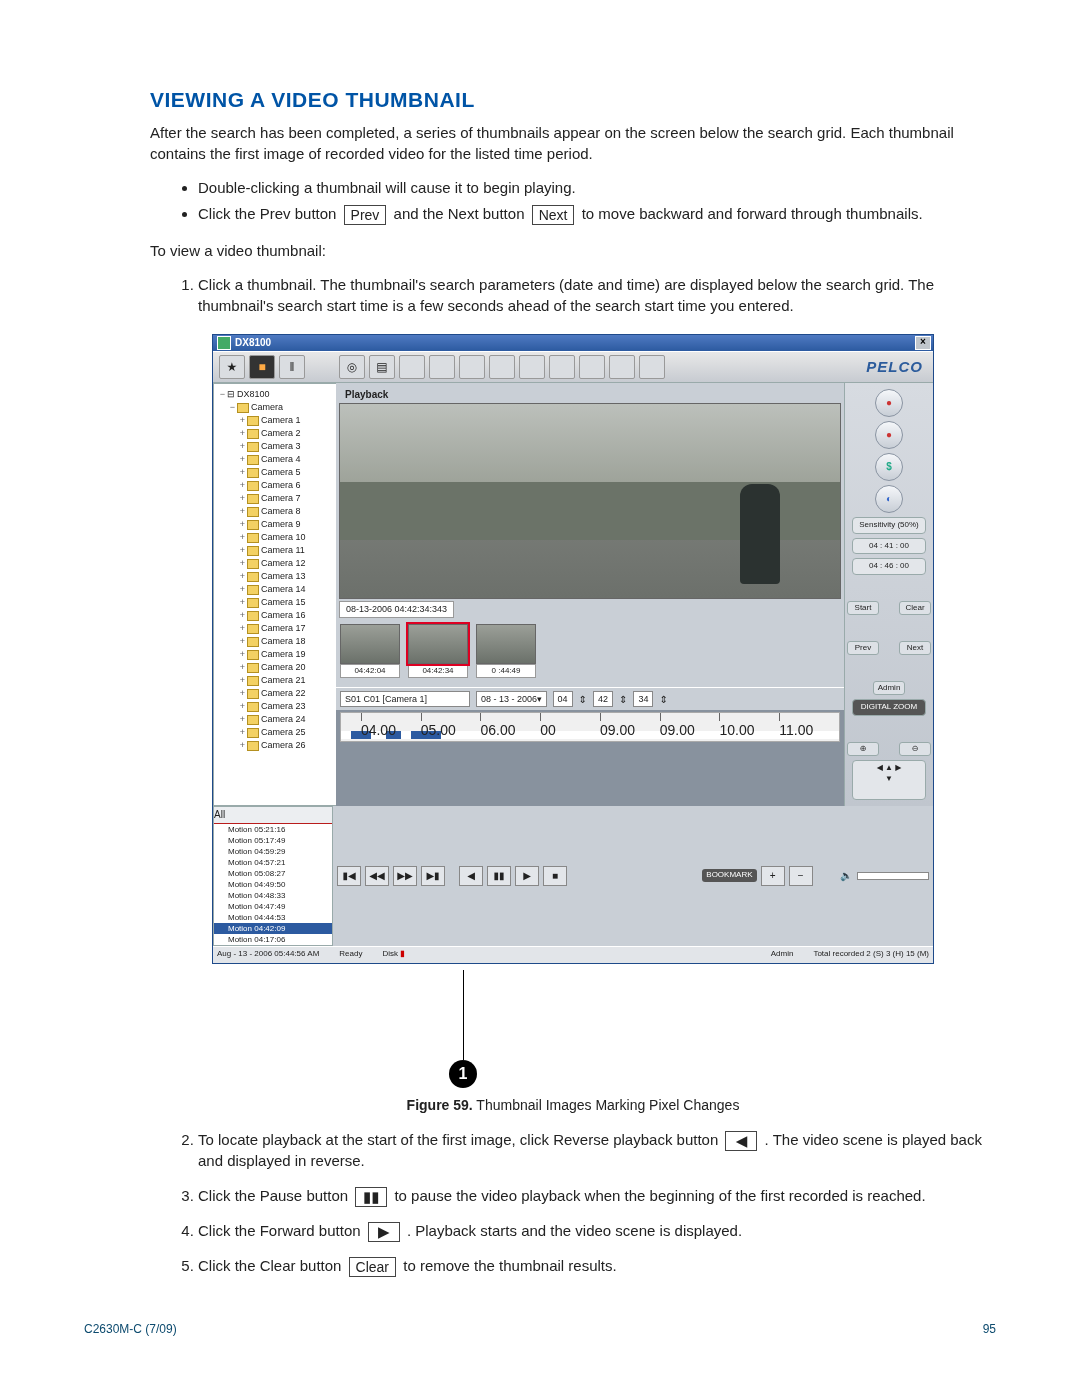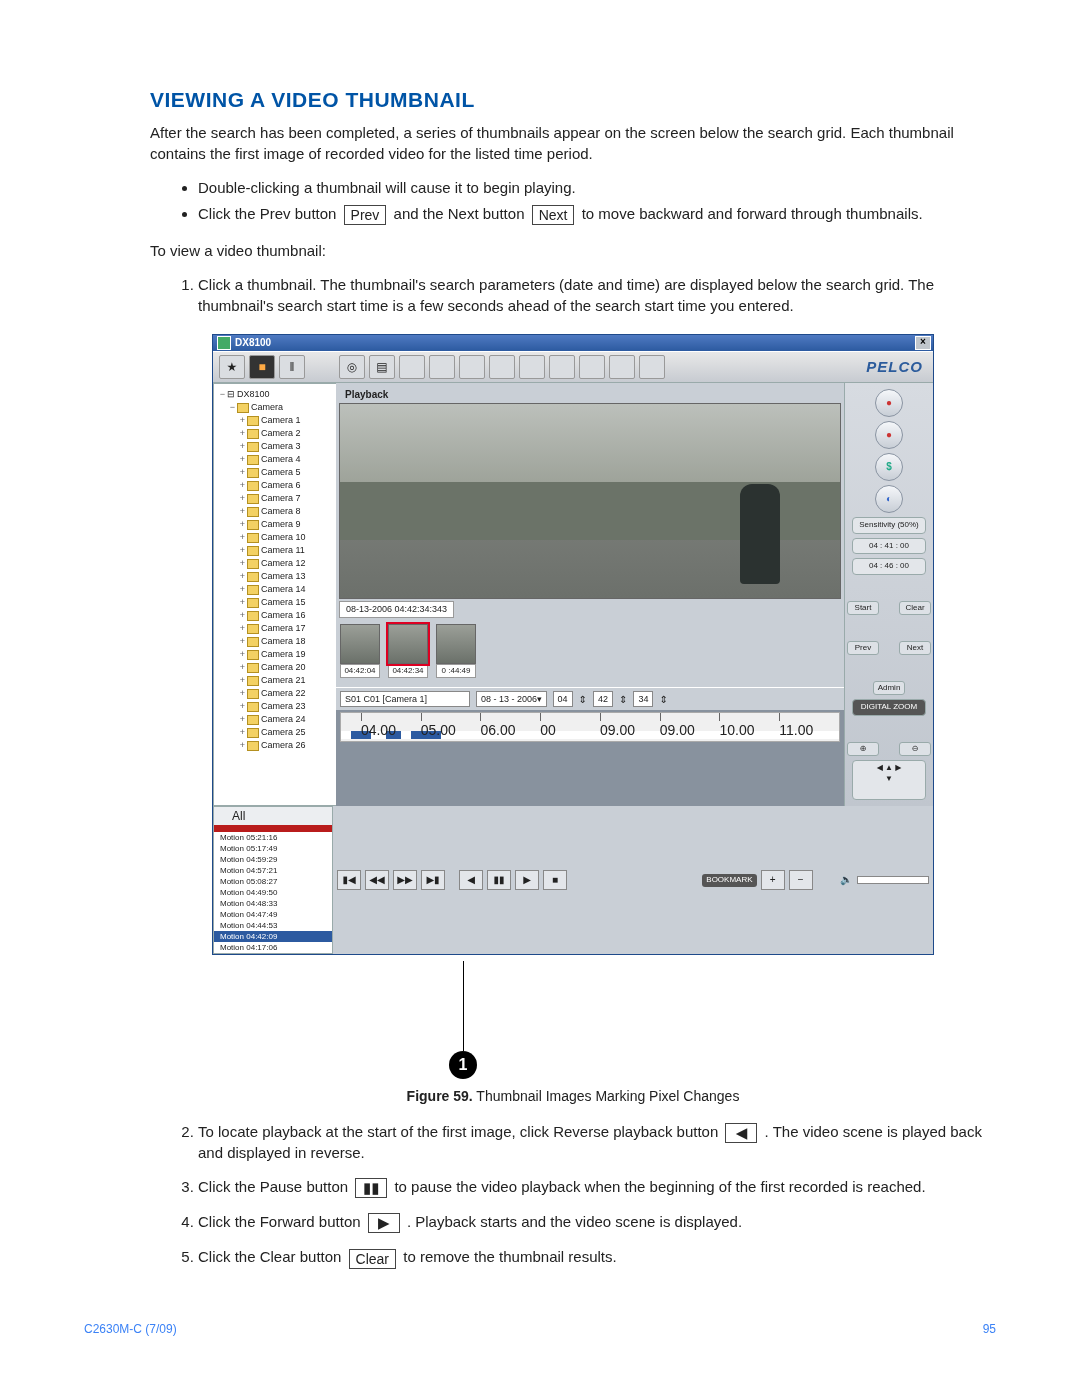--- a/index.html
+++ b/index.html
@@ -12,21 +12,21 @@
   .btn-box { display:inline-block; border:1px solid #444; padding:0 6px; margin:0 3px; font-size:14px; line-height:18px; vertical-align:middle; }
   .icon-box { display:inline-block; border:1px solid #444; padding:0 5px; margin:0 3px; min-width:20px; text-align:center; line-height:18px; vertical-align:middle; }
   ol.n { margin:0; padding-left:48px; }
   ol.n li { margin:0 0 14px 0; }
   .figure-wrap { text-align:center; margin:18px 0 6px 0; }
   .fig-caption { text-align:center; font-size:14px; margin:8px 0 16px 0; }
   .fig-caption .bold { font-weight:700; }
   .callout-col { display:flex; flex-direction:column; align-items:center; margin-top:6px; }
   .callout-line { width:1px; height:90px; background:#000; }
   .callout-circle { width:28px; height:28px; border-radius:50%; background:#000; color:#fff; display:flex; align-items:center; justify-content:center; font-weight:700; font-size:16px; }
-  .footer { position:absolute; left:84px; right:84px; top:1322px; font-size:12px; color:#3b82f6; display:flex; justify-content:space-between; }
+  .footer { position:absolute; left:84px; right:84px; top:1322px; font-size:12px; color:#0c4a6e; display:flex; justify-content:space-between; }
 
   
   .ss { display:inline-block; width:720px; border:1px solid #1e4a8a; background:#d7dce2; text-align:left; font-size:10px; font-family:Verdana,Geneva,sans-serif; color:#222; }
   .ss-titlebar { height:16px; background:linear-gradient(#4f7ac2,#2c5aa0); color:#fff; display:flex; align-items:center; padding:0 4px; position:relative; font-weight:700; }
   .ss-titlebar .ti { width:12px; height:12px; background:#4a6; border:1px solid #fff; margin-right:4px; }
   .ss-titlebar .cx { position:absolute; right:2px; top:1px; width:14px; height:12px; background:#c0c6cc; color:#000; border:1px solid #fff; text-align:center; line-height:10px; font-weight:700; }
   .ss-menubar { height:14px; background:#e9ecef; padding:0 4px; display:flex; gap:10px; align-items:center; font-size:9px; }
   .ss-toolbar { height:30px; background:linear-gradient(#e8e8e8,#c7cbd1); border-top:1px solid #fff; border-bottom:1px solid #9aa; display:flex; align-items:center; padding:0 6px; gap:4px; position:relative; }
   .tb-btn { width:24px; height:22px; background:#dadde1; border:1px solid #999; border-radius:2px; display:flex; align-items:center; justify-content:center; font-size:12px; }
   .tb-sep { width:26px; }
@@ -38,41 +38,41 @@
   .tree-item .fi { display:inline-block; width:10px; height:8px; background:#f3d163; border:1px solid #b49020; margin-right:2px; vertical-align:middle; }
   .ss-center { flex:1; background:#88929e; display:flex; flex-direction:column; position:relative; }
   .pb-pane { background:#c9cfd6; padding:3px; }
   .pb-title { background:#c9cfd6; font-weight:700; font-size:10px; padding:2px 6px; }
   .pb-video { height:194px; background:linear-gradient(#8a8d88,#6c706b); border:1px solid #666; position:relative; overflow:hidden; }
   .pb-video .ceiling { position:absolute; inset:0 0 60% 0; background:linear-gradient(#bcc0bb,#9ea39a); }
   .pb-video .wall { position:absolute; left:0; right:0; top:40%; height:30%; background:#6b7368; }
   .pb-video .person { position:absolute; right:60px; top:80px; width:40px; height:100px; background:#2b3230; border-radius:12px 12px 4px 4px; }
   .pb-ts { background:#fff; border:1px solid #999; padding:1px 6px; font-size:9px; margin-top:2px; display:inline-block; }
   .thumb-row { display:flex; gap:8px; padding:6px 1px; align-items:flex-end; }
-  .thumb { width:40px; }
+  .thumb { width:60px; }
   .thumb-img { height:38px; background:linear-gradient(#9b9f98,#6b716a); border:1px solid #666; }
   .thumb-img.sel { outline:2px solid #d02; }
   .thumb-lbl { background:#fff; border:1px solid #999; text-align:center; font-size:8px; padding:1px 0; }
   .ctrl-bar { background:#c9cfd6; padding:3px 4px; display:flex; gap:6px; align-items:center; border-top:1px solid #fff; }
   .ctrl-bar .fld { background:#fff; border:1px solid #888; padding:0 4px; height:14px; font-size:9px; display:flex; align-items:center; }
   .time-ruler { height:28px; background:#f0f0f0; border:1px solid #aaa; margin:2px 4px; position:relative; font-size:8px; }
   .time-ruler .tick { position:absolute; top:0; width:1px; height:8px; background:#666; }
   .time-ruler .tl { position:absolute; top:8px; font-size:14px; }
   .time-ruler .band { position:absolute; left:0; right:0; top:18px; height:8px; background:#fff; }
   .time-ruler .seg { position:absolute; top:18px; height:8px; background:#2c5aa0; }
   .ss-right { width:78px; background:linear-gradient(#d7dbe1,#c0c6ce); border-left:1px solid #9aa; padding:6px 5px; display:flex; flex-direction:column; align-items:center; gap:4px; }
   .rbtn { width:26px; height:26px; border-radius:50%; background:linear-gradient(#f5f7fa,#c8ced6); border:1px solid #8a94a2; display:flex; align-items:center; justify-content:center; font-weight:700; color:#c33; }
   .rbtn.g { color:#2a8; }
   .rbox { width:68px; background:#e3e6ea; border:1px solid #9aa; border-radius:4px; padding:2px; font-size:8px; text-align:center; }
   .rrow { display:flex; gap:20px; justify-content:center;margin-top:22px; }
   .rrow .mini { width:30px; height:12px; background:#dde1e6; border:1px solid #9aa; border-radius:3px; font-size:8px; display:flex; align-items:center; justify-content:center; }
   .ss-bottom { display:flex; }
   .evt { width:118px; background:#fff; border:1px solid #9aa; font-size:8px; }
-  .evt .hdr { border-bottom:7px solid #b91c1c; padding:1px 18px; background:#eceef1; font-size:12px; }
-  .evt .row { padding:0 6px; line-height:11px; white-space:nowrap; }
+  .evt .hdr { border-bottom:1px solid #b91c1c; padding:1px 0; background:#eceef1; font-size:10px; }
+  .evt .row { padding:0 14px; line-height:11px; white-space:nowrap; }
   .evt .row.hl { background:#2c5aa0; color:#fff; }
   .play-panel { flex:1; background:#c9cfd6; padding:3px 4px; display:flex; align-items:center; gap:4px; }
   .play-panel .pbn { width:22px; height:18px; border:1px solid #888; background:#e3e6ea; display:flex; align-items:center; justify-content:center; font-size:10px; }
   .ss-status { height:16px; background:#e2e5e9; border-top:1px solid #fff; display:flex; align-items:center; font-size:8px; padding:0 4px; gap:20px; }
   .ss-status span { white-space:nowrap; }
 </style>
 </head>
 <body>
 
 <div class="page">
@@ -267,20 +267,27 @@
           <div class="pbn">■</div>
           <div style="flex:1;"></div>
           <span style="background:#555;color:#fff;padding:1px 4px;border-radius:3px;font-size:8px;">BOOKMARK</span>
           <div class="pbn">+</div>
           <div class="pbn">−</div>
           <div style="width:20px;"></div>
           <span>🔈</span>
           <div style="width:70px;height:6px;background:#fff;border:1px solid #888;"></div>
         </div>
       </div>
+      <div class="ss-status">
+        <span>Aug - 13 - 2006  05:44:56 AM</span>
+        <span>Ready</span>
+        <span><span>Disk</span> <span style="color:#c00;font-weight:700;">▮</span></span>
+        <span style="margin-left:auto;">Admin</span>
+        <span>Total recorded 2 (S) 3 (H) 15 (M)</span>
+      </div>
     </div>
 
     <div class="callout-col" style="margin-left:-220px;">
       <div class="callout-line"></div>
       <div class="callout-circle">1</div>
     </div>
   </div>
 
   <p class="fig-caption">
     <span class="bold">Figure 59.</span><span>  Thumbnail Images Marking Pixel Changes</span>

